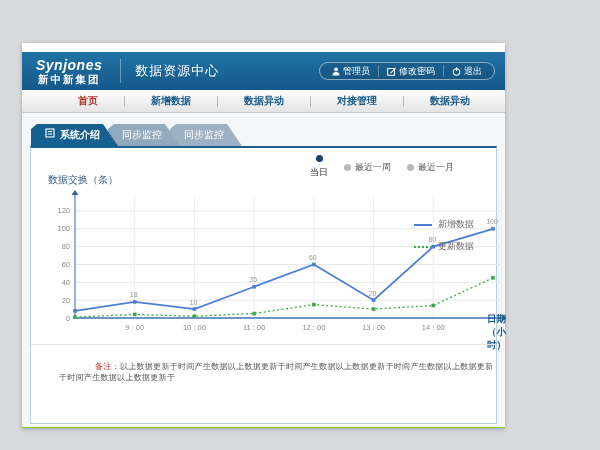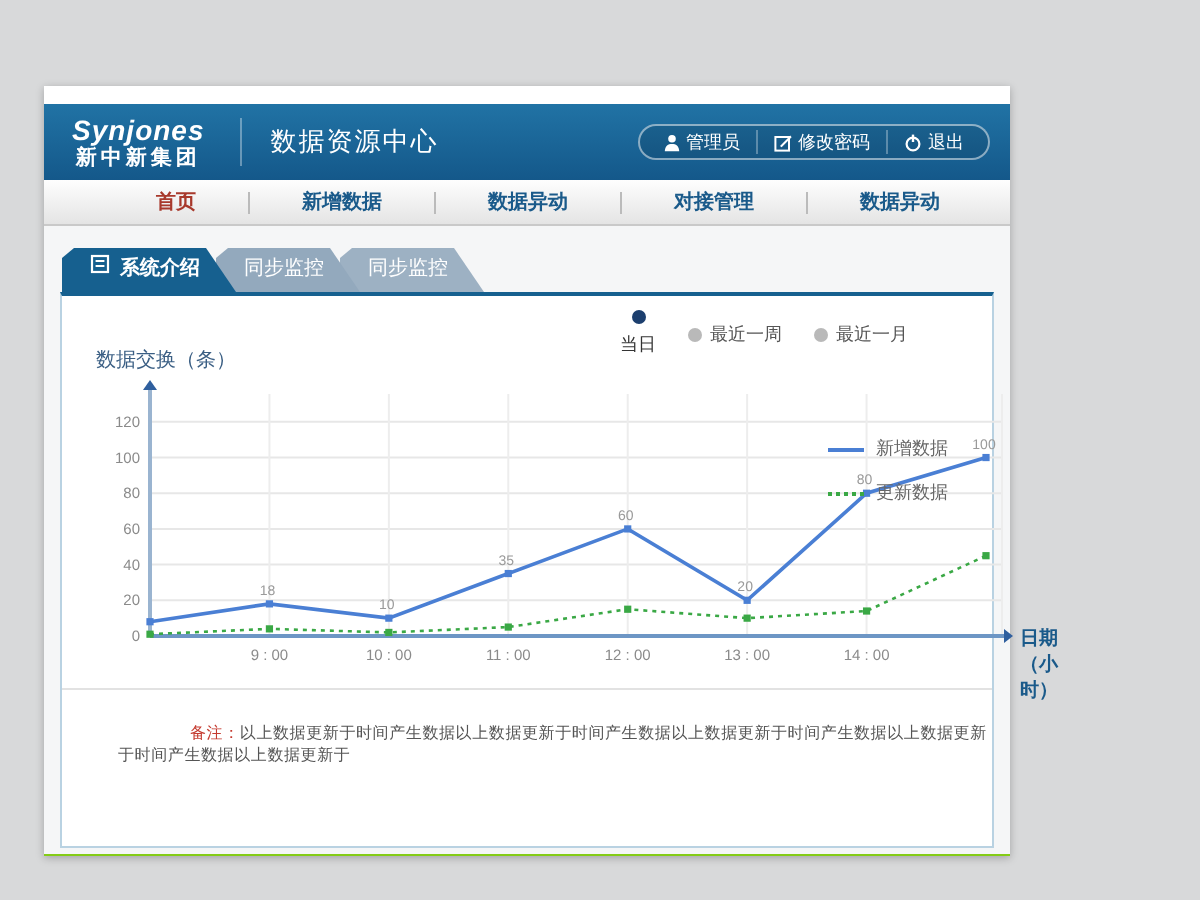--- a/index.html
+++ b/index.html
@@ -47,21 +47,21 @@
     border:1px solid #b9d2e2; border-top:2px solid #16608f; }
 
   .range-group { position:absolute; top:7px; right:42px; display:flex; gap:16px; }
   .radio { display:flex; align-items:center; gap:4px; font-size:9px; color:#555; cursor:pointer; }
   .radio .dot { width:7px; height:7px; border-radius:50%; background:#b9b9b9; }
   .radio.selected .dot { background:#1c3f6e; }
   .radio.selected { color:#333;flex-direction:column; }
 
   .y-axis-title { position:absolute; top:25px; left:17px; font-size:10px; color:#3b5f84; }
   .chart-svg { position:absolute; top:40px; left:14px; }
-  .x-axis-title { position:absolute; top:165px; left:479px; font-size:9.5px; font-weight:bold; color:#1a5a8a; }
+  .x-axis-title { position:absolute; top:165px; left:456px; font-size:9.5px; font-weight:bold; color:#1a5a8a; }
 
   .chart-legend { position:absolute; top:70px; right:10px; width:72px; }
   .legend-row { display:flex; align-items:center; gap:6px; margin-bottom:9px; }
   .legend-row .lbl { font-size:9px; color:#666; }
   .swatch { width:18px; height:0; border-top:2px solid #4a7fd4; }
   .swatch.dotted { border-top-style:dotted; }
 
   .note-section { position:absolute; top:196px; left:0; right:0; border-top:1px solid #e2e2e2;
     padding:16px 0 0 28px; }
   .note { font-size:8px; color:#555; letter-spacing:.3px; }

